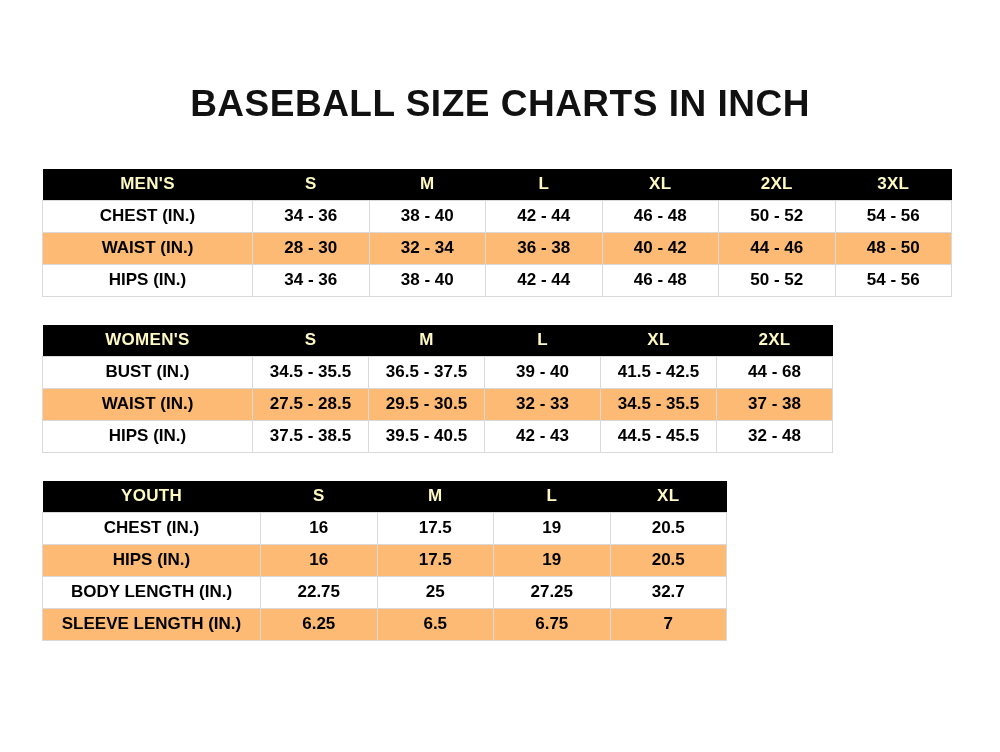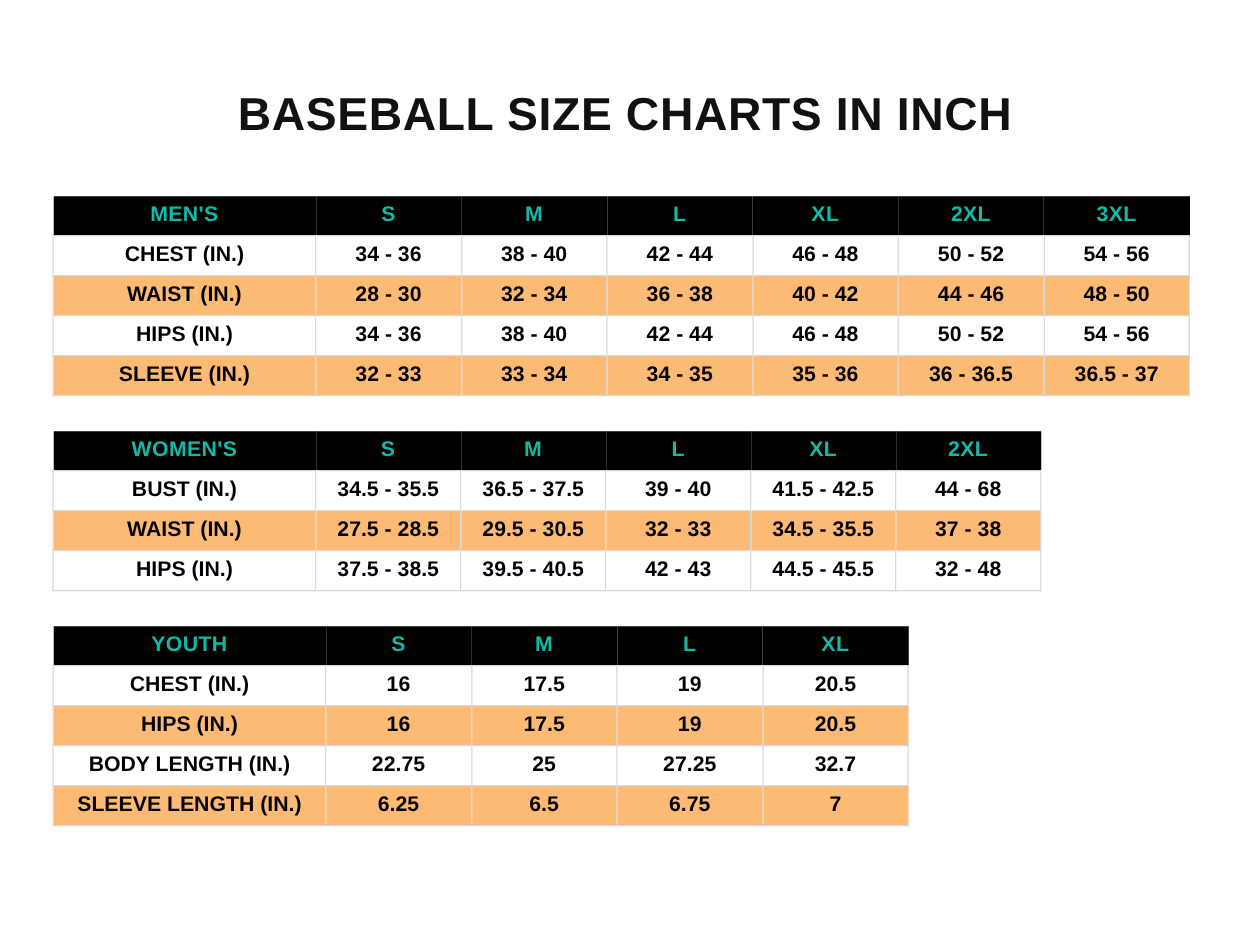--- a/index.html
+++ b/index.html
@@ -19,21 +19,21 @@
     width: 1000px;
     height: 752px;
     box-sizing: border-box;
   }
   .title {
     text-align: center;
     font-size: 37px;
     font-weight: bold;
     letter-spacing: 0.5px;
     color: #111111;
-    margin: 0;
+    margin: 12px;
     padding-top: 72px;
     line-height: 1.1;
   }
   .tables {
     margin-top: 44px;
     padding-left: 42px;
     padding-right: 42px;
   }
   table {
     border-collapse: collapse;
@@ -42,21 +42,21 @@
     font-weight: bold;
   }
   table.men { width: 910px; }
   table.women { width: 790px; }
   table.youth { width: 684px; }
 
   table + table { margin-top: 28px; }
 
   thead th {
     background: #000000;
-    color: #14b8a6;
+    color: #fef9c3;
     font-weight: bold;
     font-size: 17px;
     height: 31px;
     padding: 0;
     text-align: center;
     border: none;
     letter-spacing: 0.3px;
   }
   thead th.rowhead {
     text-align: center;
@@ -138,29 +138,20 @@
         </tr>
         <tr>
           <td class="rowhead">HIPS (IN.)</td>
           <td>34 - 36</td>
           <td>38 - 40</td>
           <td>42 - 44</td>
           <td>46 - 48</td>
           <td>50 - 52</td>
           <td>54 - 56</td>
         </tr>
-        <tr class="alt">
-          <td class="rowhead">SLEEVE (IN.)</td>
-          <td>32 - 33</td>
-          <td>33 - 34</td>
-          <td>34 - 35</td>
-          <td>35 - 36</td>
-          <td>36 - 36.5</td>
-          <td>36.5 - 37</td>
-        </tr>
       </tbody>
     </table>
 
     <table class="women">
       <colgroup>
         <col class="c0">
           <col class="cx">
           <col class="cx">
           <col class="cx">
           <col class="cx">

